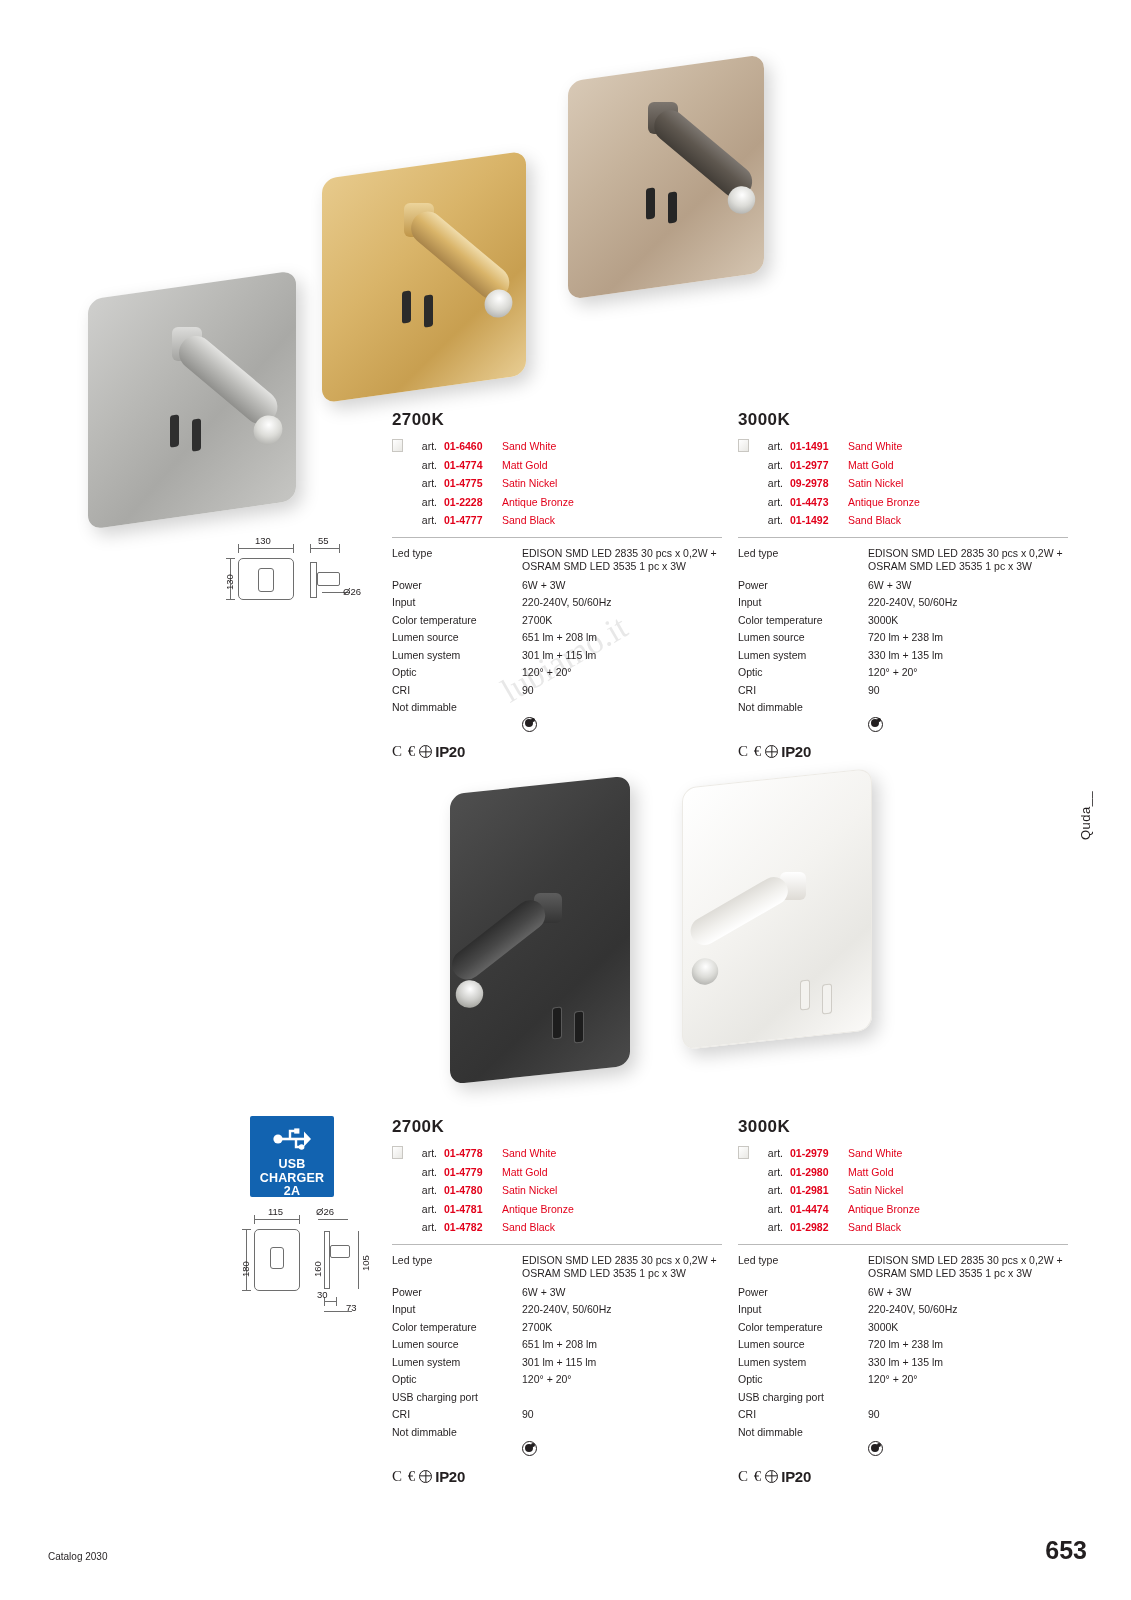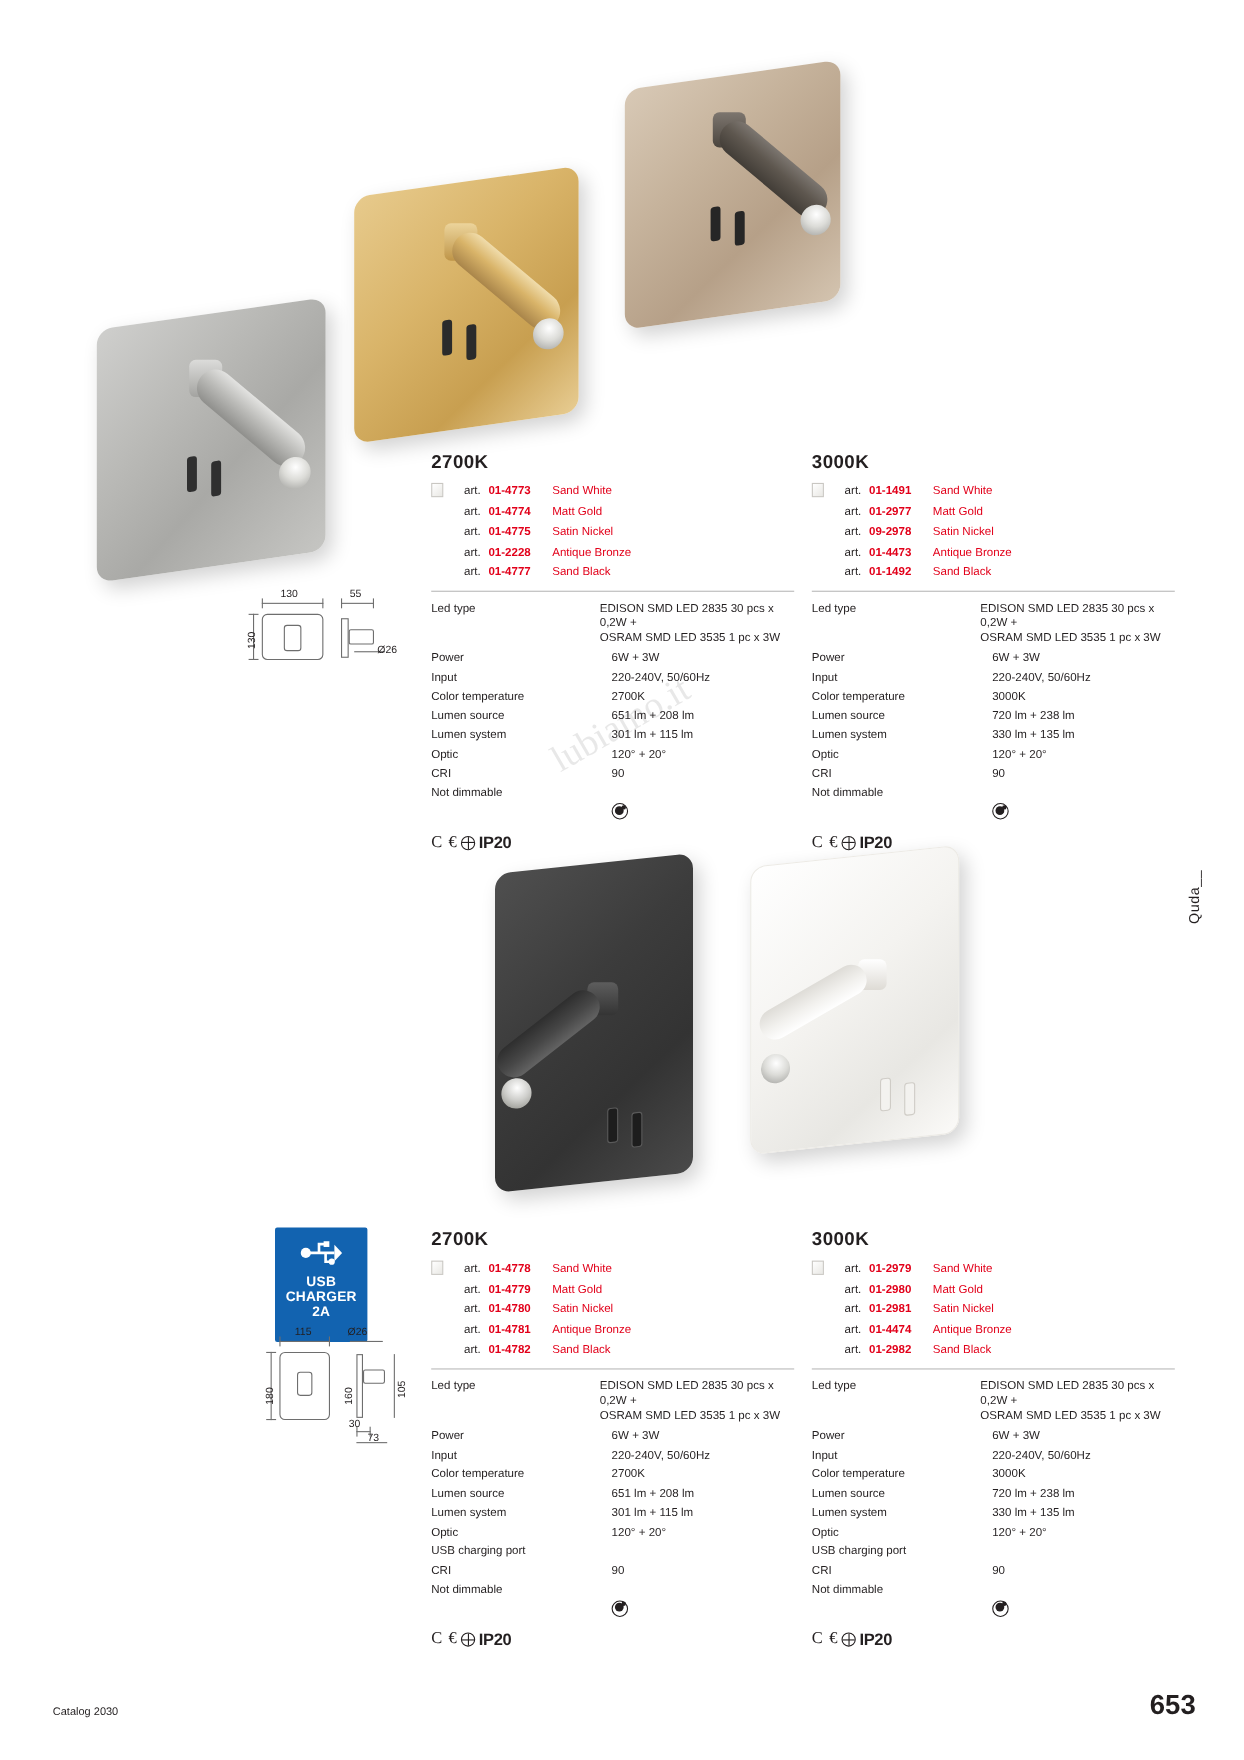--- a/index.html
+++ b/index.html
@@ -115,21 +115,20 @@
     display: block;
   }
   .sw-white { background: linear-gradient(135deg,#ffffff 0%,#e9e8e4 100%); border:1px solid #c9c7c2; }
 
   .rule { height: 1px; background: #b9b9b9; margin: 7px 0 9px 0; }
 
   .spec-row {
     display: flex;
     font-size: 10.5px;
     line-height: 17.5px;
-    gap: 34px;
   }
   .spec-row .k { width: 118px; color: #231f20; }
   .spec-row .v { color: #231f20; white-space: pre-line; margin-left: 12px; }
   .spec-row.tall { line-height: 13.5px; padding-bottom: 3px; }
 
   .cert {
     margin-top: 6px;
     display: flex;
     align-items: center;
     gap: 3px;
@@ -181,21 +180,21 @@
     position: absolute;
     right: 1.3px; top: 0.5px;
     width: 4px; height: 4px;
     border-radius: 50%;
     background: #231f20;
   }
 
   
   .usb-badge {
     position: absolute;
-    width: 84px; height: 104px;
+    width: 84px; height: 81px;
     background: #1263b0;
     color: #fff;
     border-radius: 2px;
     text-align: center;
   }
   .usb-badge .txt {
     font-size: 12.5px;
     font-weight: bold;
     line-height: 13.5px;
     letter-spacing: 0.2px;
@@ -349,35 +348,35 @@
 
   <div class="dim-line" style="left:100px; top:14px; width:30px; height:1px;"></div>
   <div class="dim-text" style="left:98px; top:1px;">Ø26</div>
   <div class="draw-box" style="left:106px; top:26px; width:6px; height:58px;"></div>
   <div class="draw-box" style="left:112px; top:40px; width:20px; height:13px; border-radius:2px;"></div>
   <div class="dim-line" style="left:106px; top:92px; width:1px; height:9px;"></div>
   <div class="dim-line" style="left:118px; top:92px; width:1px; height:9px;"></div>
   <div class="dim-line" style="left:106px; top:96px; width:13px; height:1px;"></div>
   <div class="dim-text" style="left:99px; top:84px;">30</div>
   <div class="dim-line" style="left:106px; top:106px; width:28px; height:1px;"></div>
-  <div class="dim-text" style="left:116px; top:97px;">73</div>
+  <div class="dim-text" style="left:128px; top:97px;">73</div>
   <div class="dim-line" style="left:140px; top:26px; width:1px; height:58px;"></div>
   <div class="dim-text vert" style="left:94px; top:72px;">160</div>
   <div class="dim-text vert" style="left:142px; top:66px;">105</div>
 </div>
 
 <div class="block" style="left:392px; top:410px;">
   <div class="kelvin">2700K</div>
   <div class="art-list">
     <div class="swatch-col">
       <span class="swatch sw-white"></span>
     </div>
     <div class="art-row">
       <span class="lbl">art.</span>
-      <span class="code">01-4773</span>
+      <span class="code">01-6460</span>
       <span class="name">Sand White</span>
     </div>
     <div class="art-row">
       <span class="lbl">art.</span>
       <span class="code">01-4774</span>
       <span class="name">Matt Gold</span>
     </div>
     <div class="art-row">
       <span class="lbl">art.</span>
       <span class="code">01-4775</span>

